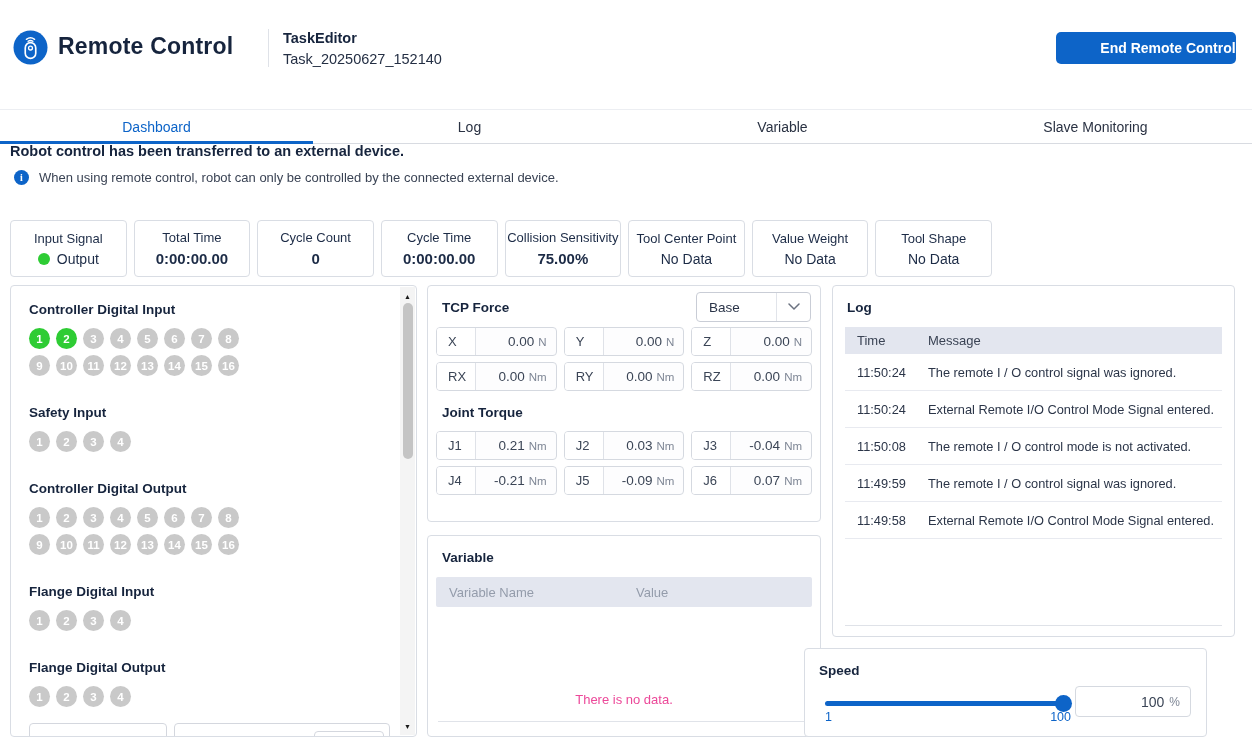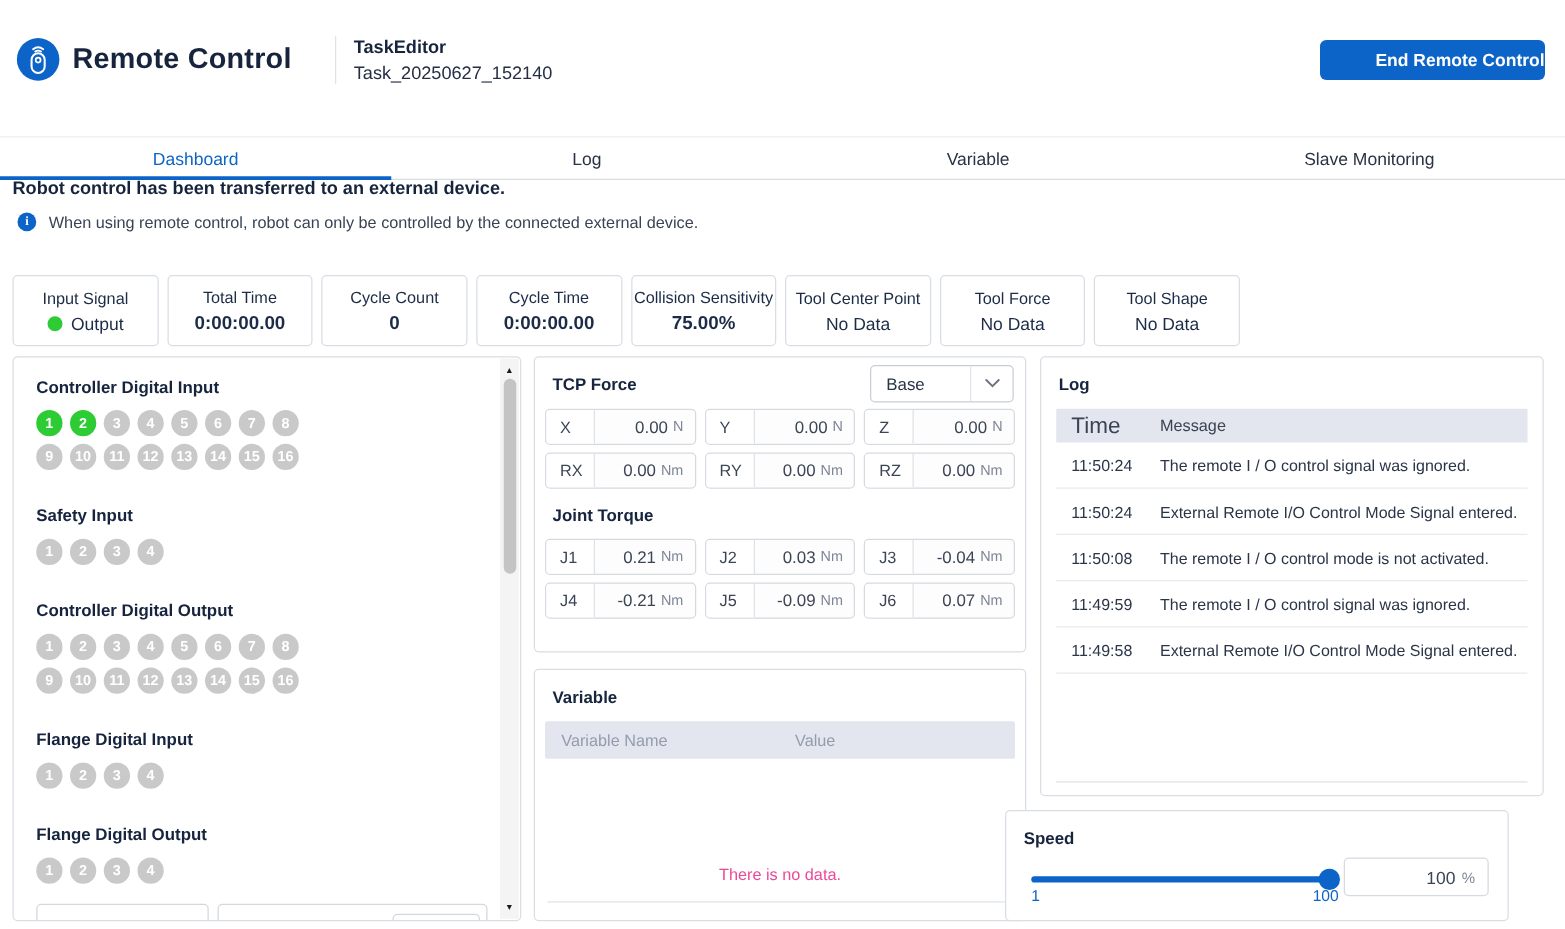--- a/index.html
+++ b/index.html
@@ -97,21 +97,21 @@
   .var-panel { left: 427px; top: 535px; width: 394px; height: 202px; }
   .table-head { margin: 0 8px; height: 30px; background: var(--hdr-row); display: flex; align-items: center; border-radius: 2px; }
   .var-col-name { padding-left: 13px; width: 200px; font-size: 13px; color: #949cab; }
   .var-col-value { font-size: 13px; color: #949cab; }
   .empty-text { text-align: center; margin-top: 85px; font-size: 13px; color: #ec4899; }
   .bottom-hr { position: absolute; left: 10px; right: 6px; bottom: 14px; border-top: 1px solid #e0e3e9; }
 
   
   .log-panel { left: 832px; top: 285px; width: 403px; height: 352px; }
   .log-head { margin: 0 12px; height: 27px; background: var(--hdr-row); display: flex; align-items: center; }
-  .log-col-time { padding-left: 12px; width: 83px; font-size: 18px; color: #3a4354; }
+  .log-col-time { padding-left: 12px; width: 83px; font-size: 13px; color: #3a4354; }
   .log-col-msg { font-size: 13px; color: #3a4354; }
   .log-rows { margin: 0 12px; }
   .log-row { display: flex; align-items: center; height: 37px; border-bottom: 1px solid #e8eaf0; }
   .log-time { padding-left: 12px; width: 83px; font-size: 12.8px; color: #2b3548; }
   .log-msg { font-size: 12.8px; color: #2b3548; white-space: nowrap; }
   .log-hr { position: absolute; left: 12px; right: 12px; bottom: 10px; border-top: 1px solid #dfe2e8; }
 
   
   .speed-panel { left: 804px; top: 648px; width: 403px; height: 89px; }
   .speed-track { position: absolute; left: 20px; top: 52px; width: 246px; height: 5px; background: var(--blue); border-radius: 3px; cursor: pointer; }
@@ -187,21 +187,21 @@
         <span>75.00%</span>
       </div>
     </div>
     <div class="card">
       <div class="card-label">Tool Center Point</div>
       <div class="card-value">
         <span>No Data</span>
       </div>
     </div>
     <div class="card">
-      <div class="card-label">Tool Force</div>
+      <div class="card-label">Value Weight</div>
       <div class="card-value">
         <span>No Data</span>
       </div>
     </div>
     <div class="card">
       <div class="card-label">Tool Shape</div>
       <div class="card-value">
         <span>No Data</span>
       </div>
     </div>

